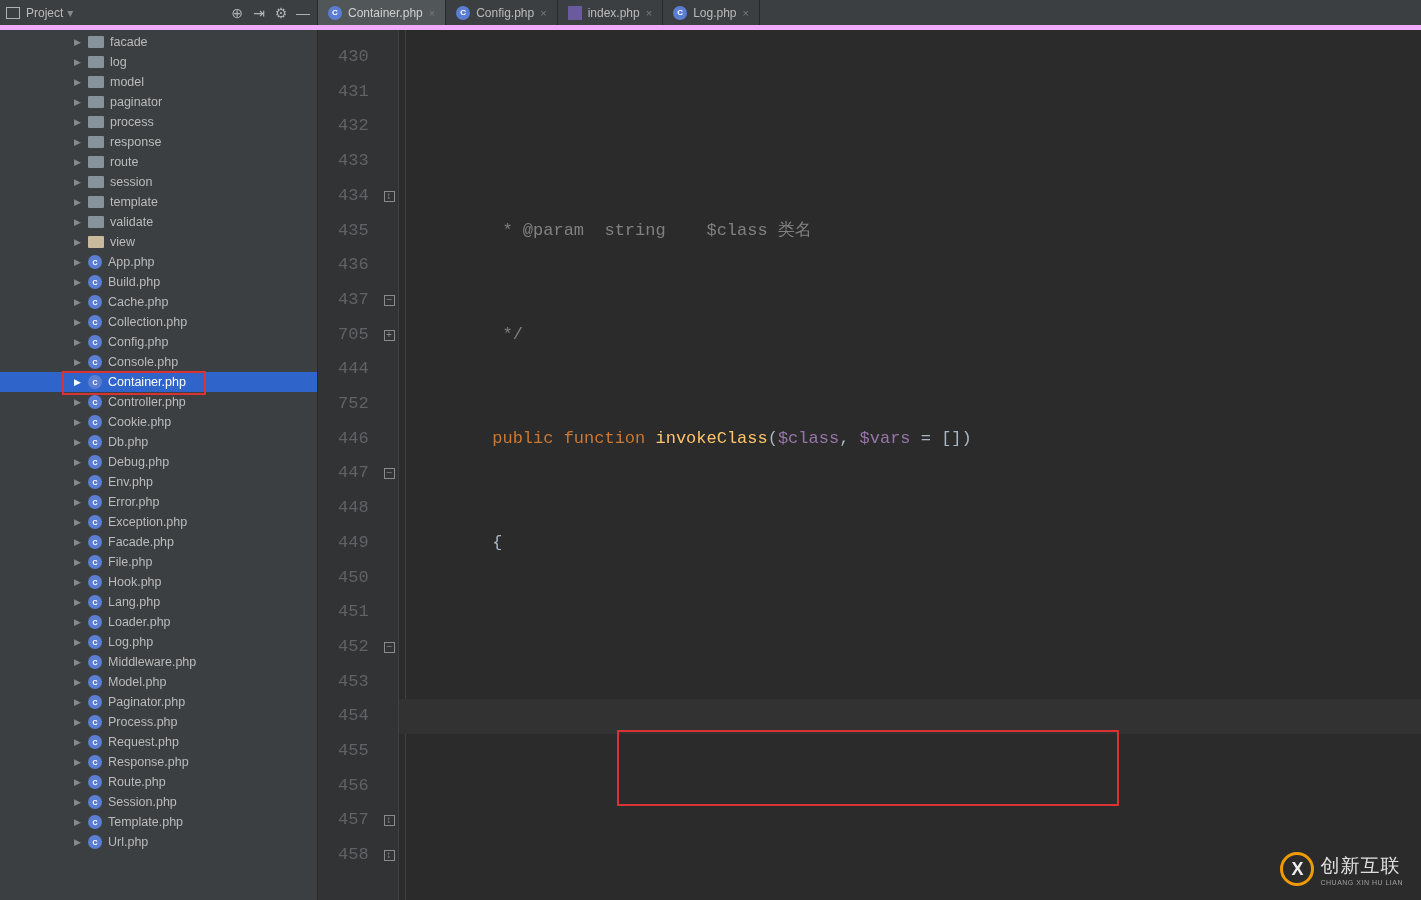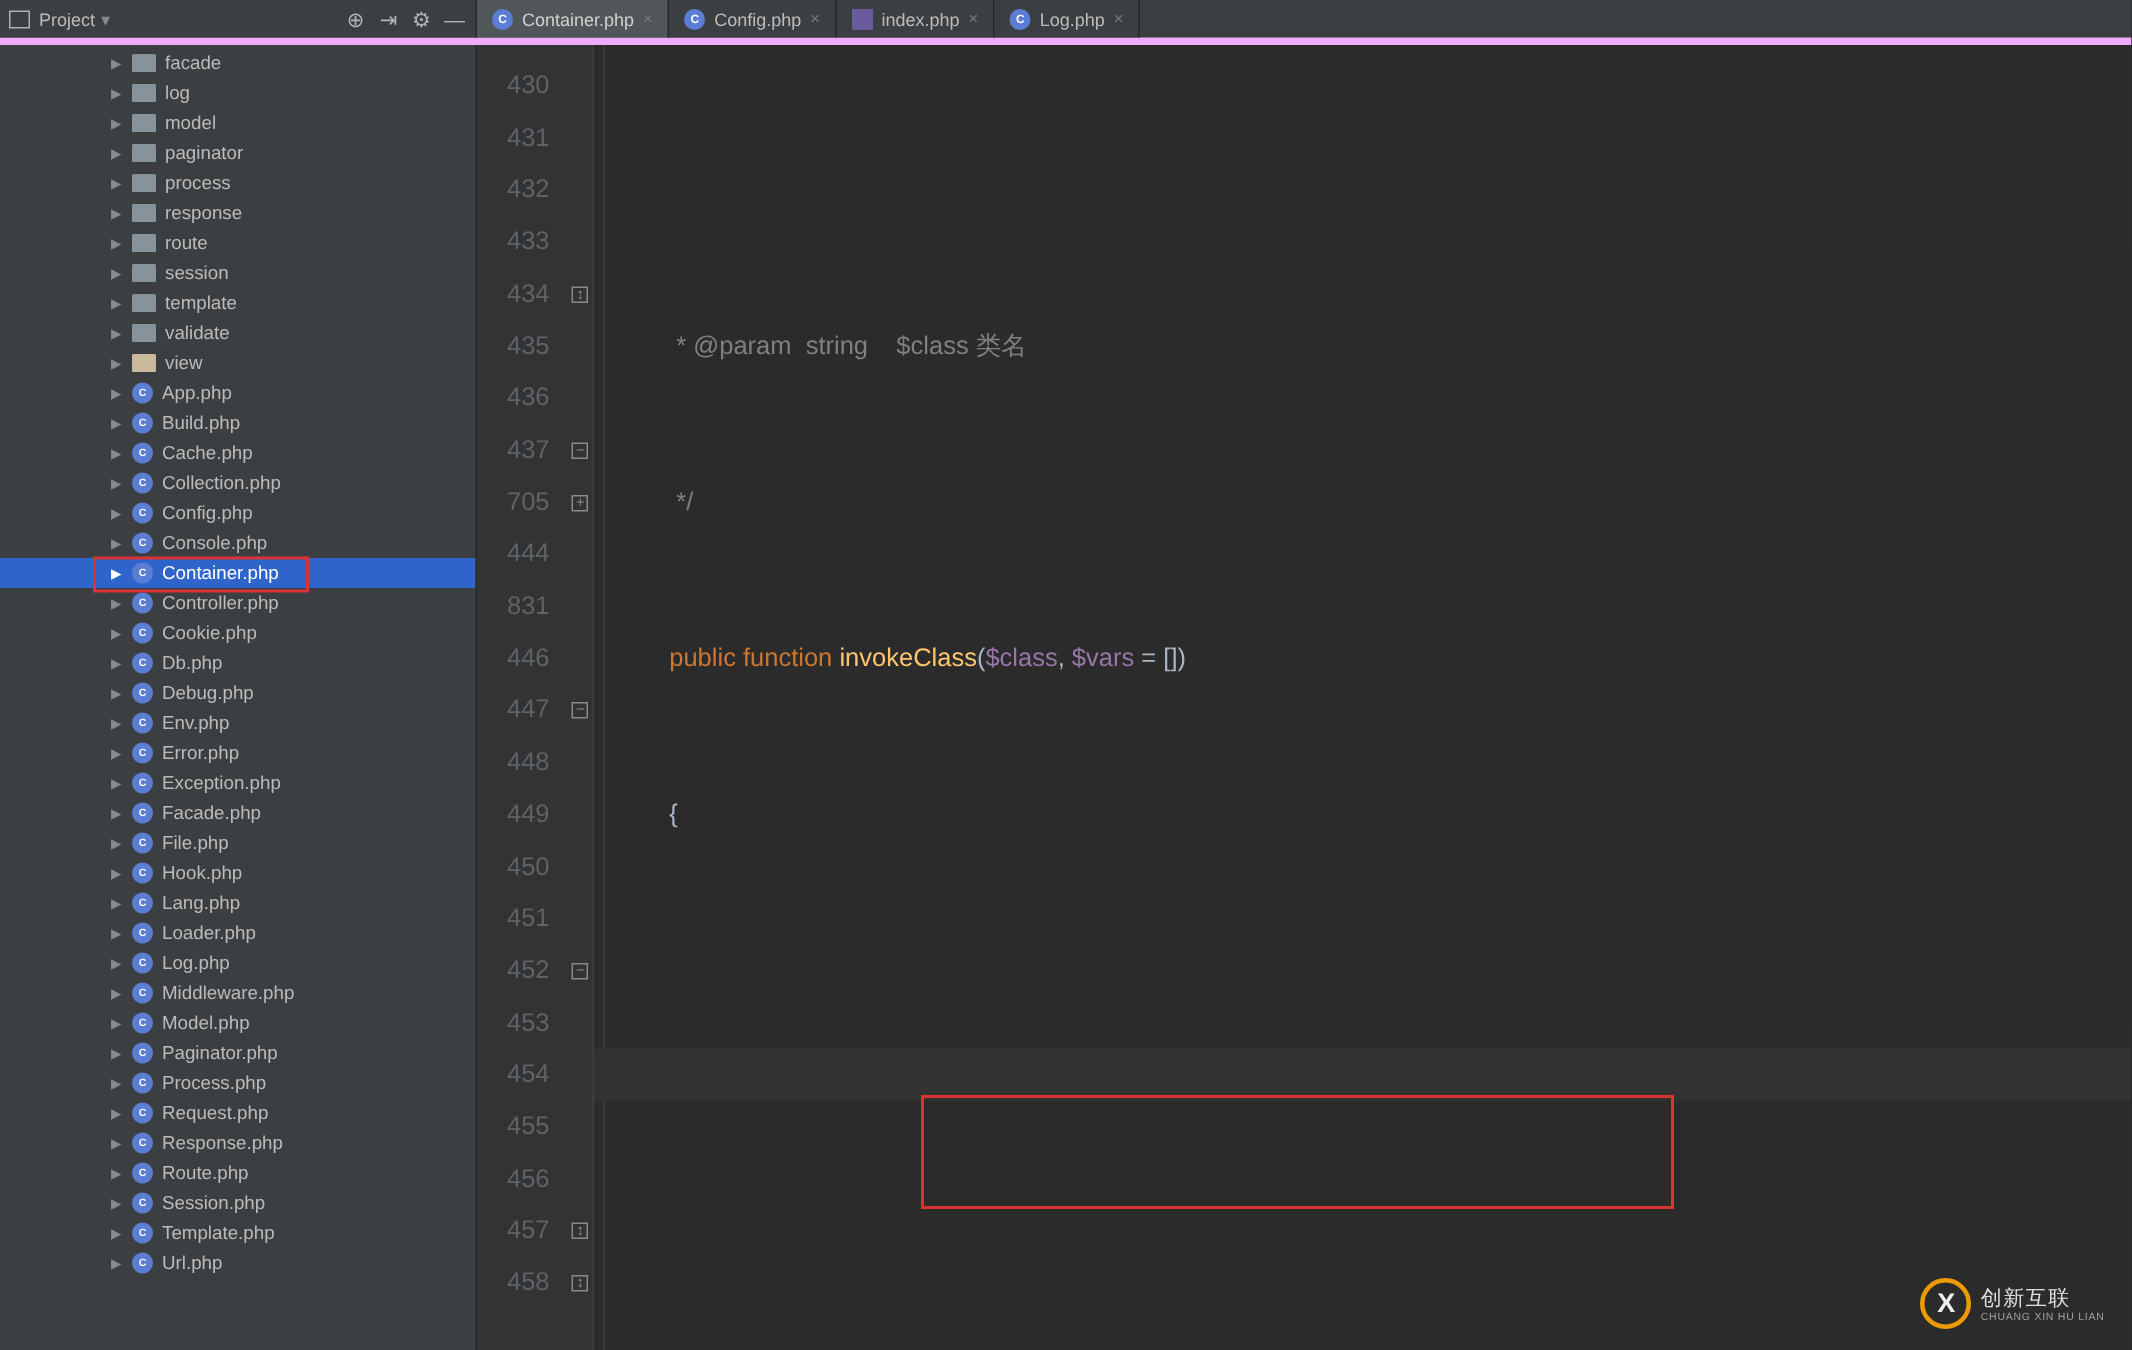--- a/index.html
+++ b/index.html
@@ -123,21 +123,21 @@
   .red-box {
     border: 2px solid #d93434;
     position: absolute;
     pointer-events: none;
     z-index: 20;
   }
   .editor {
     flex: 1;
     display: flex;
     background: #2b2b2b;
-    font-family: Liberation Sans, sans-serif;
+    font-family: Liberation Mono, monospace;
     font-size: 17px;
     position: relative;
     overflow: hidden;
   }
   .gutter {
     background: #313335;
     color: #606366;
     text-align: right;
     padding: 10px 12px 0 20px;
     user-select: none;
@@ -199,21 +199,21 @@
   .wm-circle::after {
     content: "X";
     color: white;
     font-size: 18px;
     font-weight: bold;
     position: absolute;
     left: 50%; top: 50%;
     transform: translate(-50%, -50%);
   }
   .wm-txt { display: flex; flex-direction: column; color: #eee; }
-  .wm-main { font-size: 14px; font-weight: 500; letter-spacing: 1px; }
+  .wm-main { font-size: 19px; font-weight: 500; letter-spacing: 1px; }
   .wm-sub { font-size: 7px; color: #aaa; letter-spacing: 0.5px; }
 </style>
 </head>
 <body>
 
 <div class="top-tabs">
   <div class="tool-header">
     <span class="project-icon"></span>
     <span>Project</span>
     <span style="margin-left:4px;color:#8a8a8a;">▾</span>
@@ -462,21 +462,21 @@
         <div>430</div>
         <div>431</div>
         <div>432</div>
         <div>433</div>
         <div>434</div>
         <div>435</div>
         <div>436</div>
         <div>437</div>
         <div>705</div>
         <div>444</div>
-        <div>831</div>
+        <div>752</div>
         <div>446</div>
         <div>447</div>
         <div>448</div>
         <div>449</div>
         <div>450</div>
         <div>451</div>
         <div>452</div>
         <div>453</div>
         <div>454</div>
         <div>455</div>

